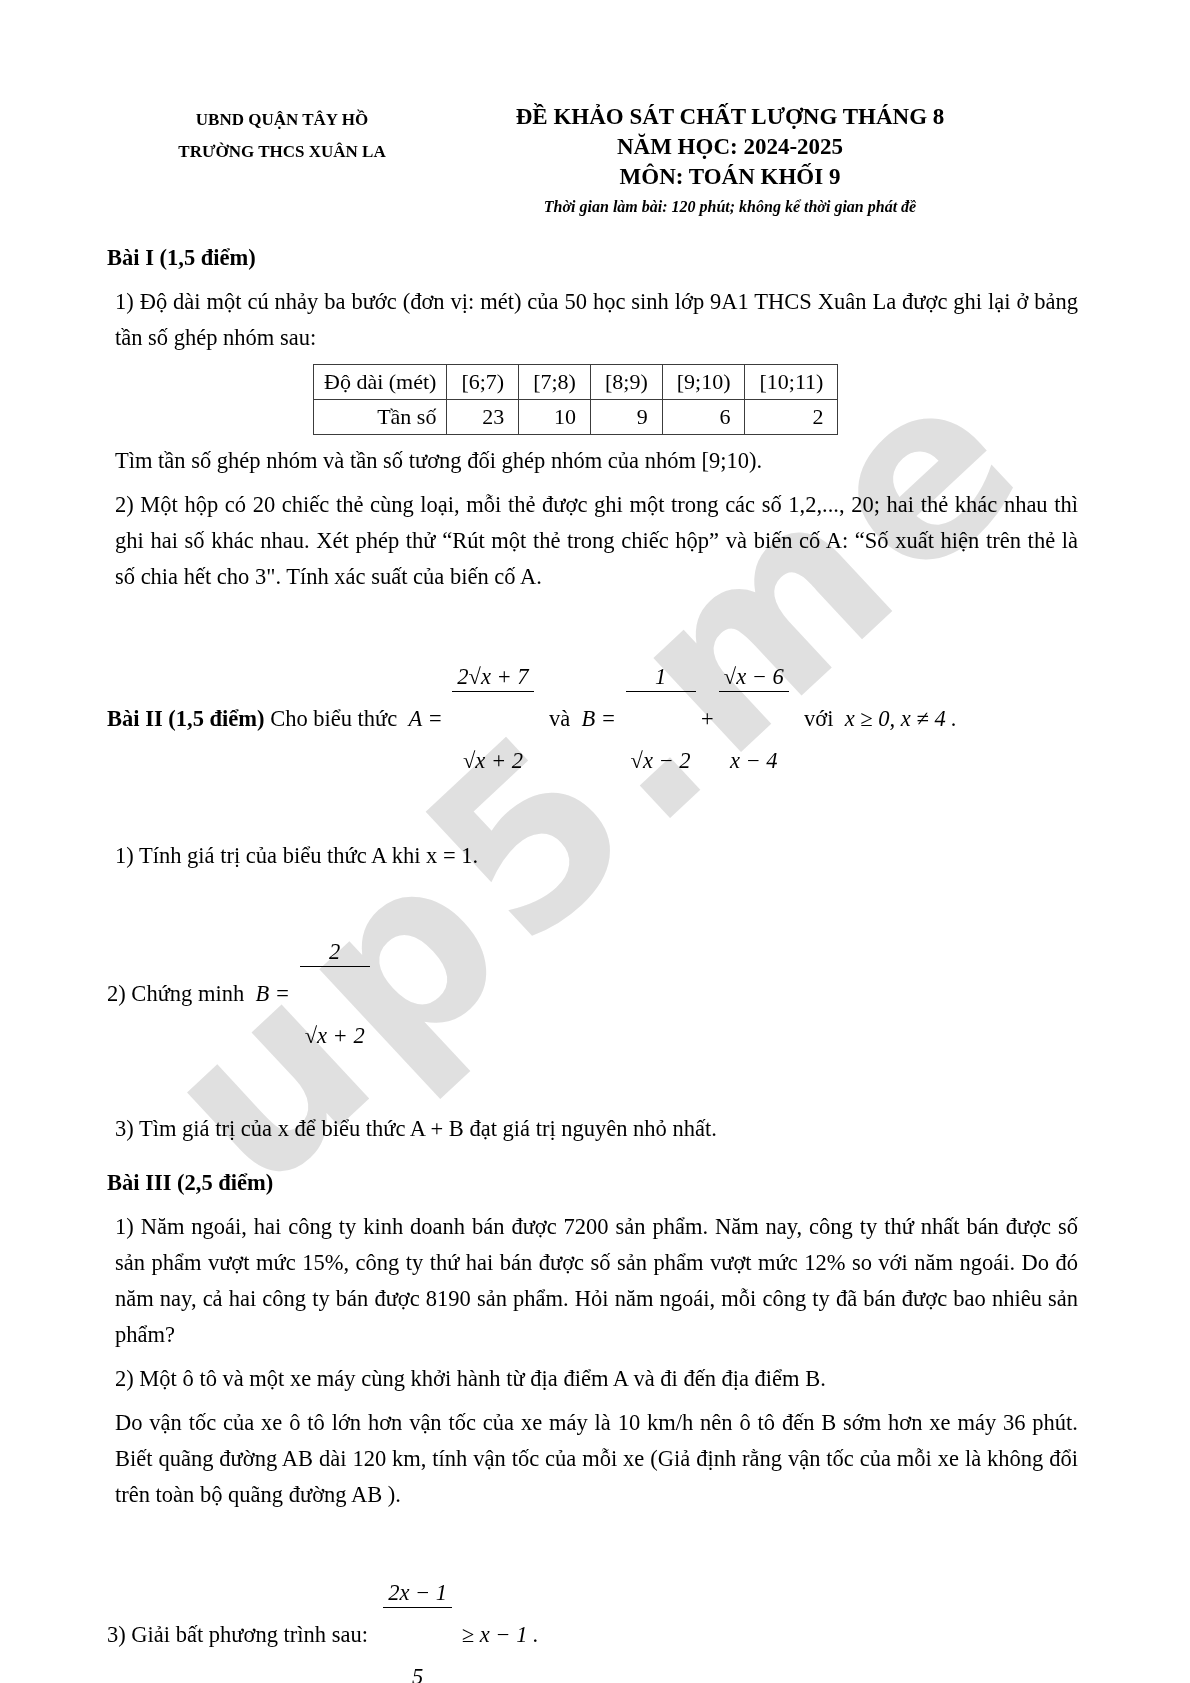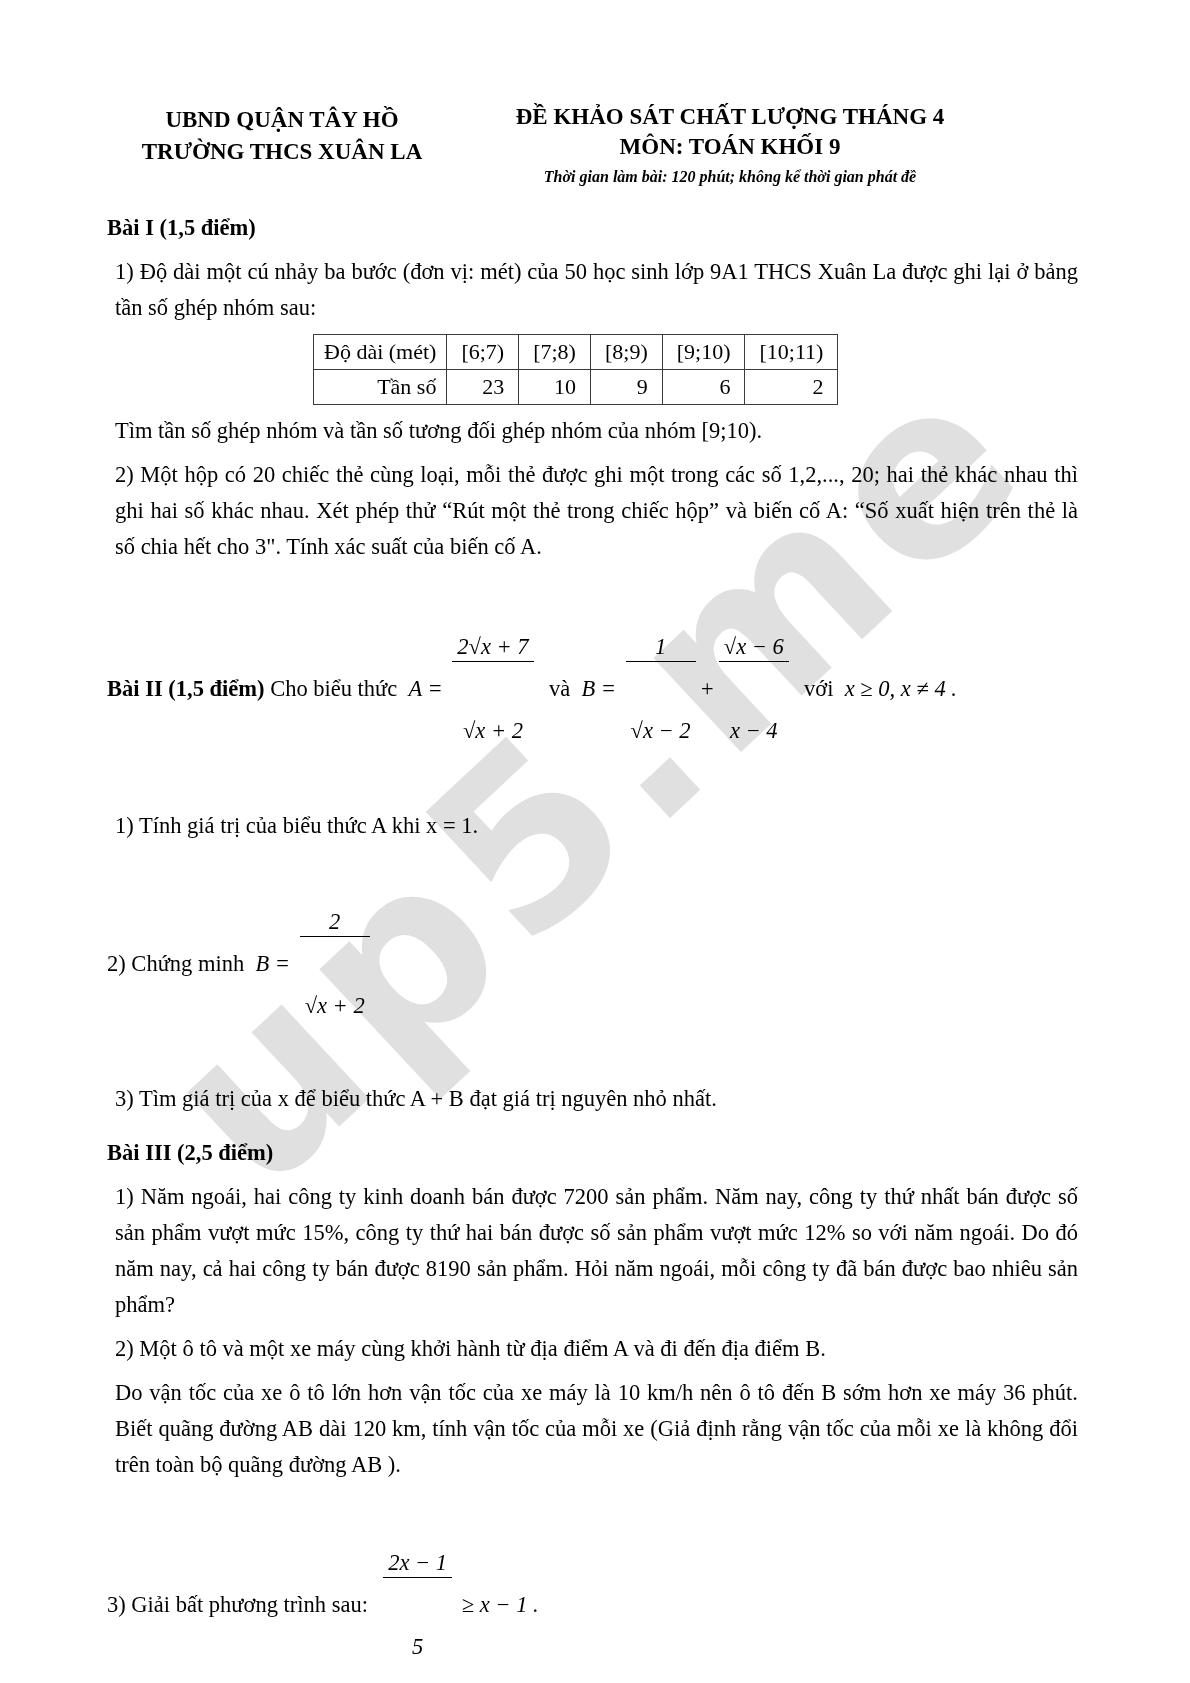--- a/index.html
+++ b/index.html
@@ -29,21 +29,21 @@
     pointer-events:none;
   }
   .content {
     position:relative; z-index:1;
     padding:102px 104px 0 107px;
     font-size:22.5px;
     line-height:36px;
   }
   
   .header { display:flex; align-items:flex-start; font-weight:bold; }
-  .header-left { width:282px; margin-left:34px; text-align:center; font-size:23px; line-height:32px; padding-top:2px; }
+  .header-left { width:282px; margin-left:34px; text-align:center; font-size:17px; line-height:32px; padding-top:2px; }
   .header-right { width:578px; margin-left:18px; text-align:center; font-size:23px; line-height:30px; }
   .time-note { font-style:italic; font-size:16px; }
   
   .bai-title { font-weight:bold; margin-top:18px; }
   p.body { margin:8px; text-align:justify; }
   
   table.freq { border-collapse:collapse; margin:4px 0 4px 206px; }
   table.freq td {
     border:1.6px solid #3c3c3c;
     text-align:right;
@@ -69,21 +69,22 @@
   <div class="watermark">up5.me</div>
 
   <div class="content">
 
     <div class="header">
       <div class="header-left">
         <div>UBND QUẬN TÂY HỒ</div>
         <div>TRƯỜNG THCS XUÂN LA</div>
       </div>
       <div class="header-right">
-        <div>ĐỀ KHẢO SÁT CHẤT LƯỢNG THÁNG 4</div>
+        <div>ĐỀ KHẢO SÁT CHẤT LƯỢNG THÁNG 8</div>
+        <div>NĂM HỌC: 2024-2025</div>
         <div>MÔN: TOÁN KHỐI 9</div>
         <div class="time-note">Thời gian làm bài: 120 phút; không kể thời gian phát đề</div>
       </div>
     </div>
 
     <div class="bai-title">Bài I (1,5 điểm)</div>
     <p class="body">1) Độ dài một cú nhảy ba bước (đơn vị: mét) của 50 học sinh lớp 9A1 THCS Xuân La được ghi lại ở bảng tần số ghép nhóm sau:</p>
 
     <table class="freq">
       <tbody>

